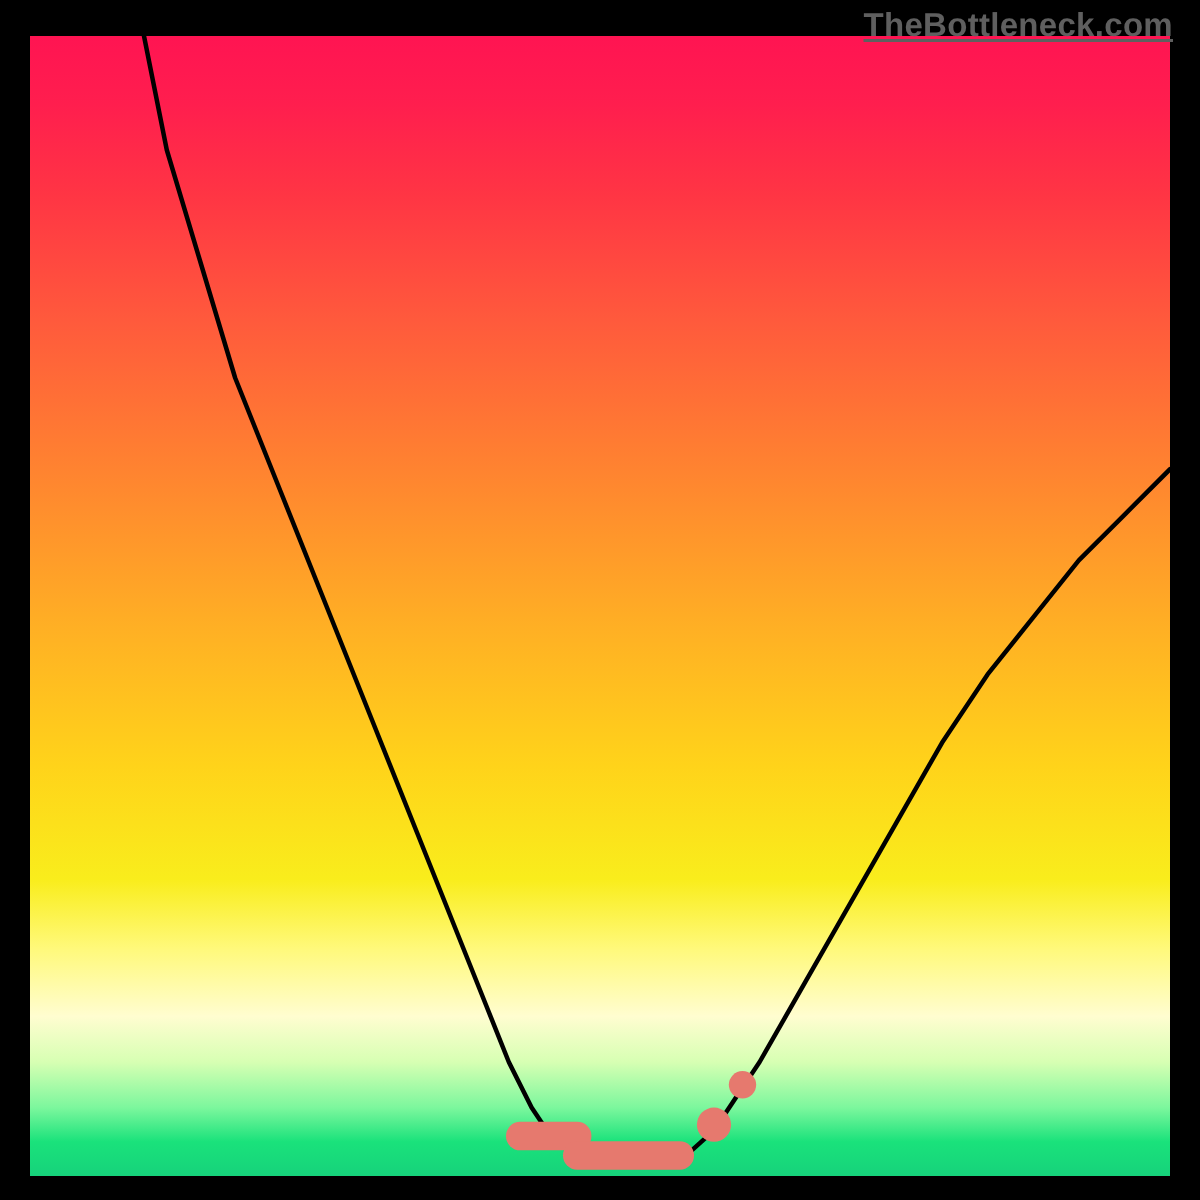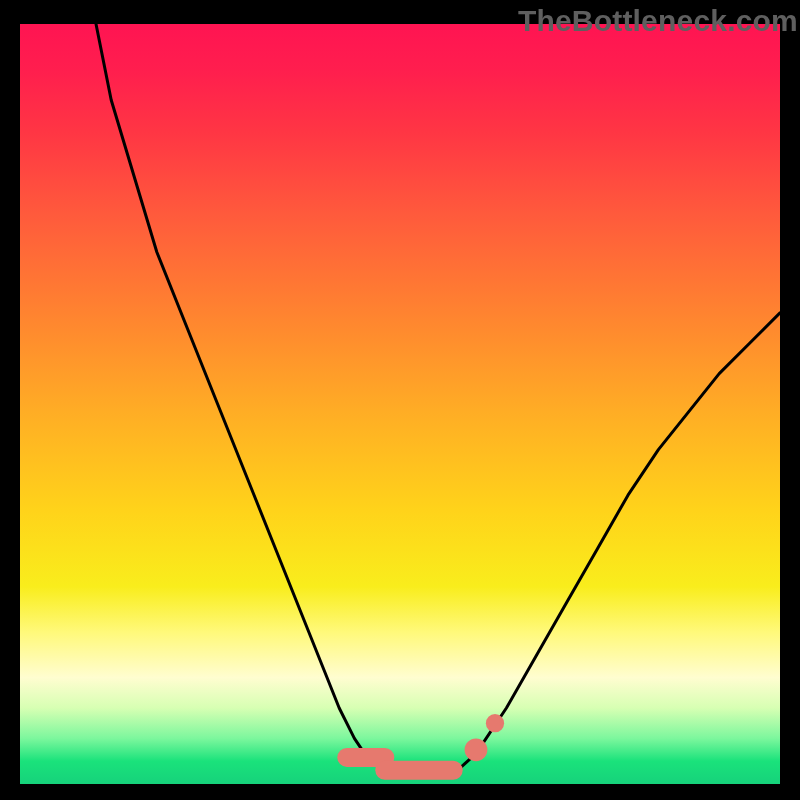--- a/index.html
+++ b/index.html
@@ -13,26 +13,27 @@
   }
   .frame {
     position: relative;
     width: 800px;
     height: 800px;
     background: #000;
   }
   .watermark {
     position: absolute;
     top: 4px;
-    right: 2px;
-    font-size: 30px;
+    right: 18px;
+    font-size: 22px;
     font-weight: 600;
     color: #5f5f5f;
     letter-spacing: 0.2px;
     z-index: 20;
+    text-decoration: underline;
   }
   .plot-area {
     position: absolute;
     left: 20px;
     top: 24px;
     width: 760px;
     height: 760px;
     overflow: hidden;
   }
   .gradient {

